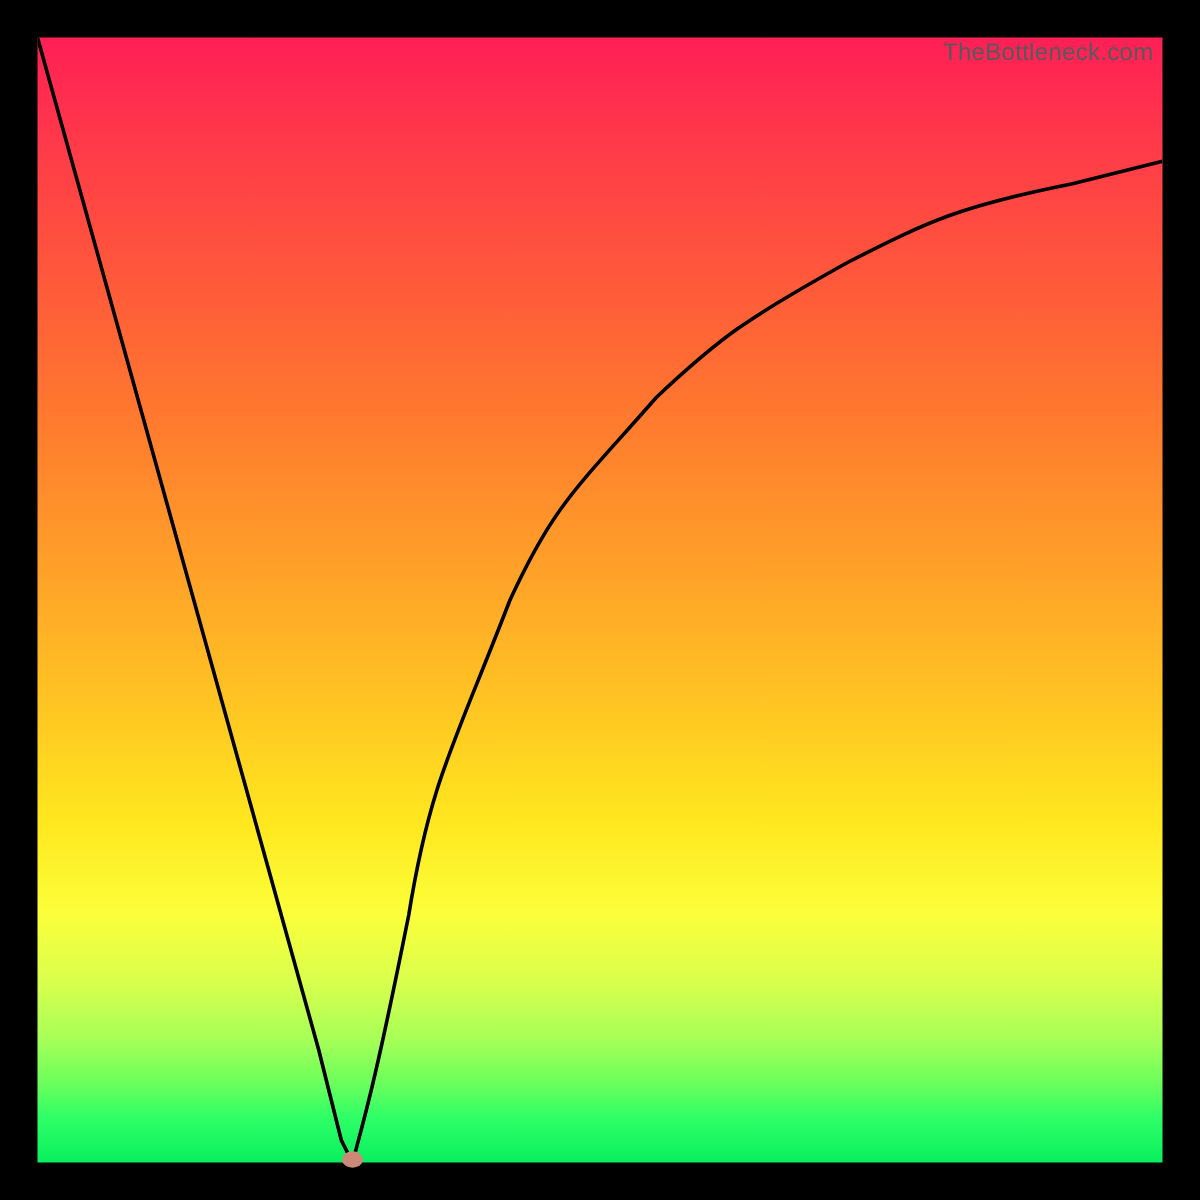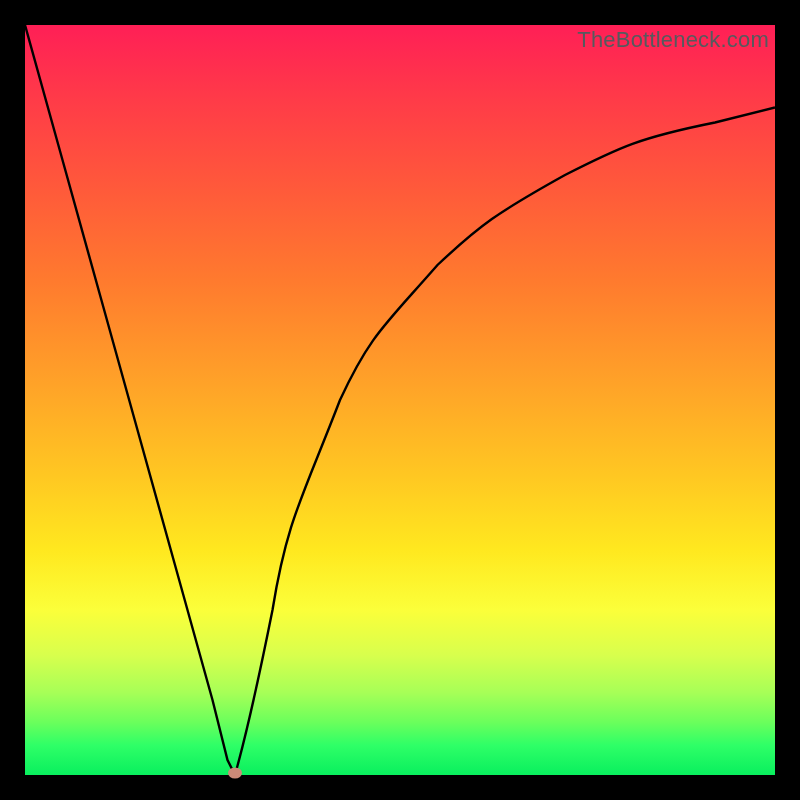--- a/index.html
+++ b/index.html
@@ -37,21 +37,21 @@
       #a7ff57 89%,
       #6aff5c 93%,
       #2fff67 96%,
       #09ef5e 100%
     );
   }
   .watermark {
     position: absolute;
     top: 2px;
     right: 6px;
-    font-size: 22px;
+    font-size: 16px;
     font-weight: 500;
     color: #555a5e;
     letter-spacing: 0.2px;
     user-select: none;
   }
   svg.curve {
     position: absolute;
     left: 0; top: 0;
     width: 750px;
     height: 750px;

